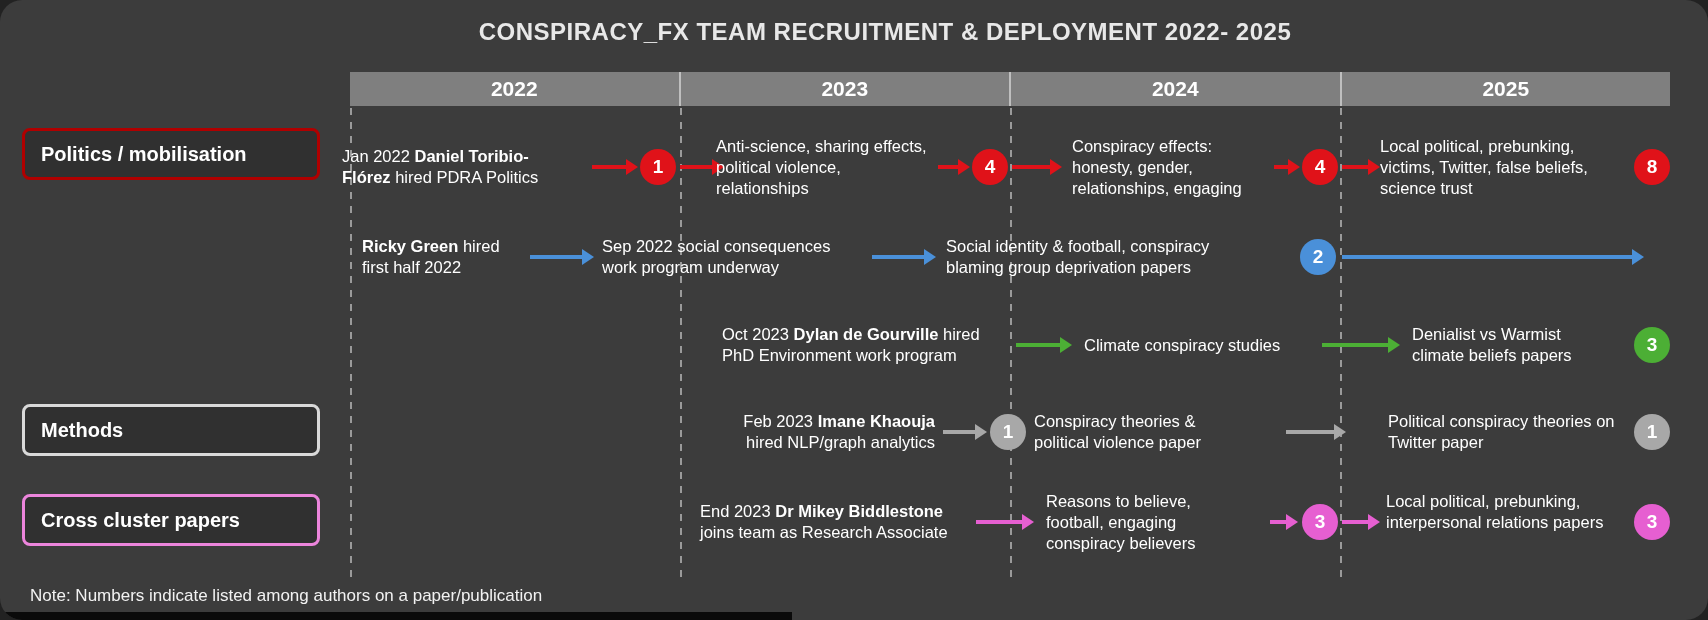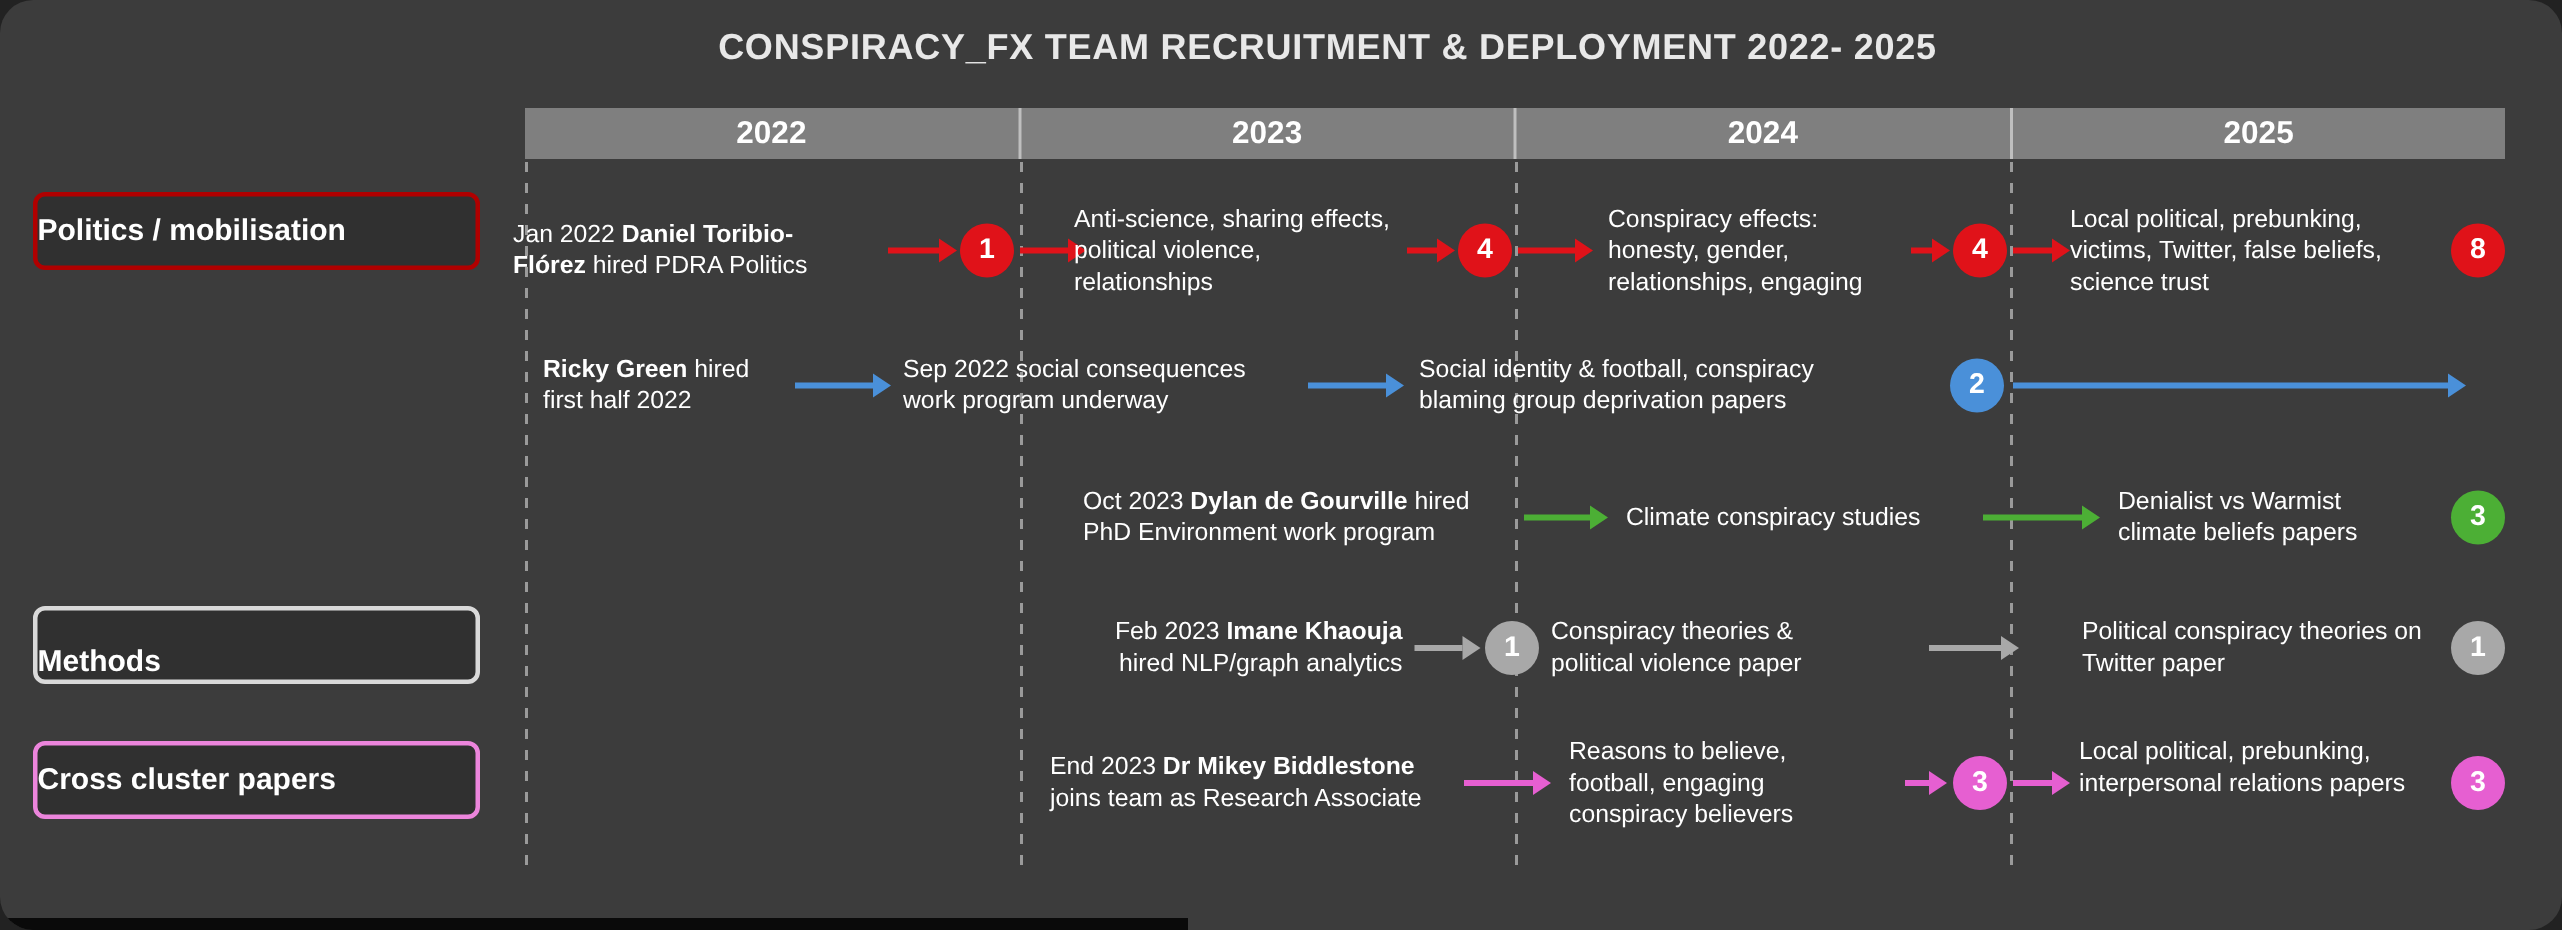--- a/index.html
+++ b/index.html
@@ -20,27 +20,27 @@
     flex:1;background:var(--header-bar,#7f7f7f);color:#fff;
     font-size:21px;font-weight:bold;display:flex;align-items:center;justify-content:center;
   }
   .vline{
     position:absolute;top:108px;height:470px;width:2px;
     background:repeating-linear-gradient(to bottom,var(--dashed-line,#9a9a9a) 0 7px,transparent 7px 14px);
   }
   .cat{
     position:absolute;left:22px;width:298px;height:52px;box-sizing:border-box;
     background:var(--box-fill,#303030);border:3px solid #888;border-radius:8px;
-    display:flex;align-items:center;
+    display:flex;align-items:center;padding-left:16px;
     font-size:20px;font-weight:bold;color:#fff;
   }
   .cat-politics{border-color:var(--red-border,#b00000);}
   .cat-social{border-color:var(--blue-border,#6ab2e8);}
   .cat-environmental{border-color:var(--green-border,#55bf3f);}
-  .cat-methods{border-color:var(--gray-border,#d9d9d9);align-items:flex-end;}
+  .cat-methods{border-color:var(--gray-border,#d9d9d9);}
   .cat-cross{border-color:var(--pink-border,#ec85dc);align-items:center;}
 
   .row-red{--c:var(--red,#e01219);}
   .row-blue{--c:var(--blue,#4a90d9);}
   .row-green{--c:var(--green,#4caf35);}
   .row-gray{--c:var(--gray,#a8a8a8);}
   .row-pink{--c:var(--pink,#e65fd1);}
 
   .txt{position:absolute;font-size:16.5px;line-height:21px;color:#fff;}
   .txt b{font-weight:bold;}
@@ -189,14 +189,15 @@
       </div>
     <div class="circle" style="left:1302px;top:504px">3</div>
     <div class="arrow" style="left:1342px;top:514px;width:38px">
         <i class="shaft"></i>
         <i class="head"></i>
       </div>
     <div class="txt" style="left:1386px;top:491px;width:225px">Local political, prebunking, interpersonal relations papers</div>
     <div class="circle" style="left:1634px;top:504px">3</div>
   </div>
 
+  <div class="note">Note: Numbers indicate listed among authors on a paper/publication</div>
   <div class="bottom-strip"></div>
 </div>
 
 </body></html>

